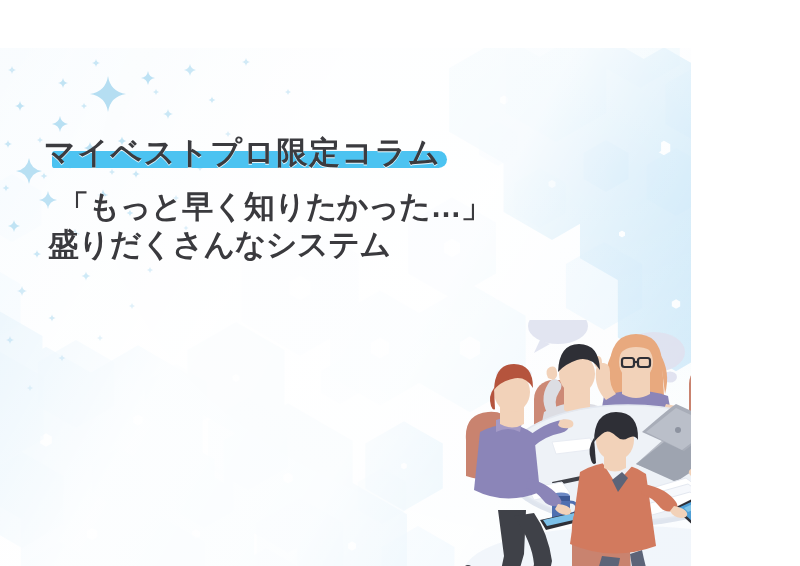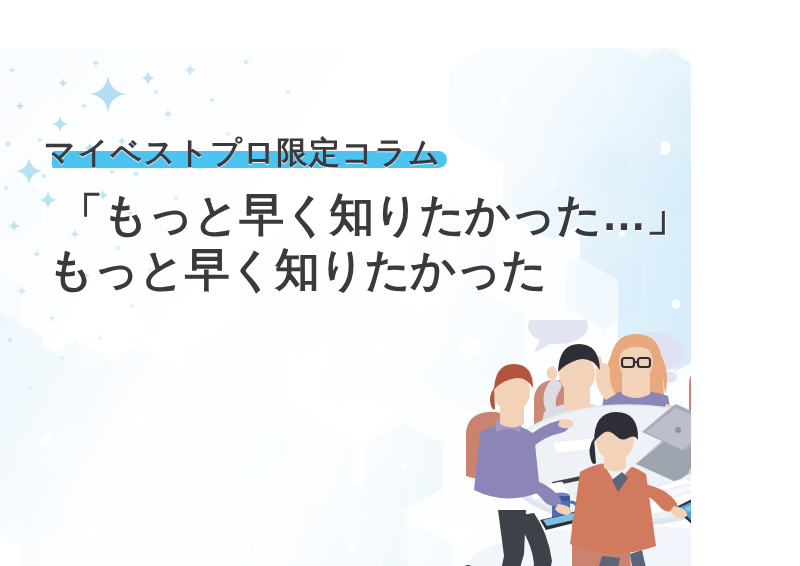--- a/index.html
+++ b/index.html
@@ -25,21 +25,21 @@
     position:absolute;left:8px;right:-6px;bottom:2px;height:17px;
     background:#4cc3f1;border-radius:3px 9px 9px 3px;z-index:0;
   }
   #subtitle{
     position:relative;z-index:1;
     font-size:31px;font-weight:bold;color:#3b3b3f;
     letter-spacing:1.5px;line-height:1.1;white-space:nowrap;
     text-shadow:0 1px 0 rgba(255,255,255,.85);
   }
   .headline{
-    font-size:45px;font-weight:bold;color:#3a3a3e;
+    font-size:31px;font-weight:bold;color:#3a3a3e;
     line-height:1.21;letter-spacing:-0.5px;white-space:nowrap;
     text-shadow:1px 1px 0 rgba(255,255,255,.9),-1px -1px 0 rgba(255,255,255,.55);
   }
   #headline-1{margin-top:12px;margin-left:14px;}
   #headline-2{margin-left:4px;}
   #headline-3{margin-left:4px;}
 
   
   #illustration{
     position:absolute;left:452px;top:272px;width:348px;height:294px;z-index:30;
@@ -209,21 +209,21 @@
   </div>
 
   <div id="text-block">
 
     <div id="subtitle-wrap">
       <span id="subtitle-highlight"></span>
       <span id="subtitle">マイベストプロ限定コラム</span>
     </div>
 
     <div class="headline" id="headline-1">「もっと早く知りたかった…」</div>
-    <div class="headline" id="headline-3">もっと早く知りたかった</div>
+    <div class="headline" id="headline-3">盛りだくさんなシステム</div>
   </div>
 
   <div id="illustration">
     <svg viewBox="0 0 348 294" xmlns="http://www.w3.org/2000/svg">
 
       <ellipse cx="178" cy="250" rx="165" ry="44" fill="#eef3f9" opacity=".75"></ellipse>
 
       <g>
         <ellipse cx="106" cy="6" rx="30" ry="18" fill="#dfe2ef" opacity=".9"></ellipse>
         <path d="M88,20 l-6,13 16,-9 Z" fill="#dfe2ef" opacity=".9"></path>

